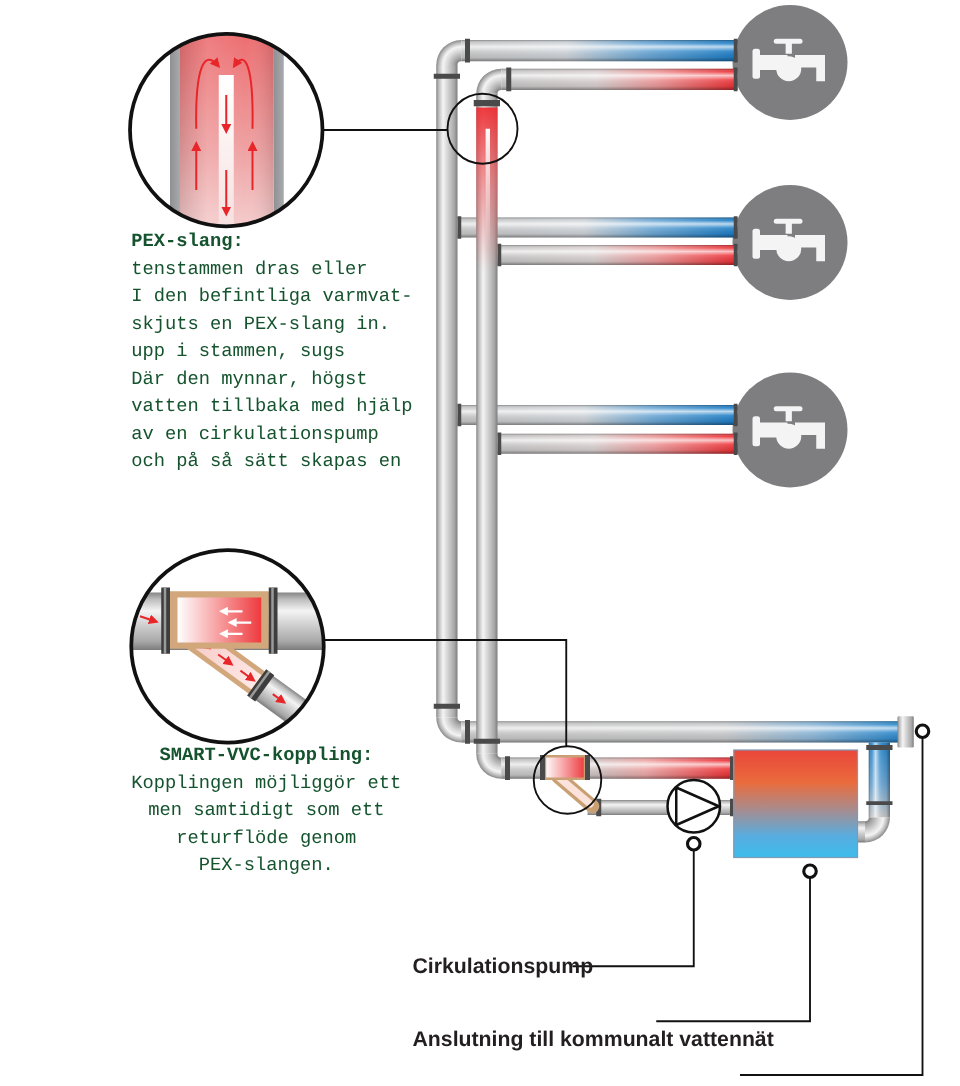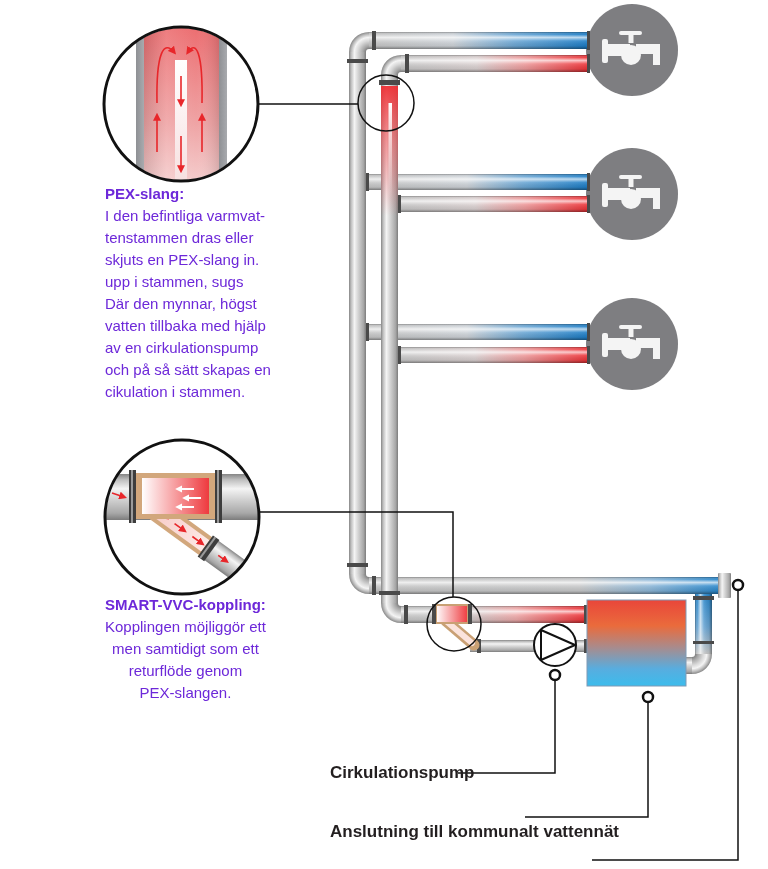--- a/index.html
+++ b/index.html
@@ -1,23 +1,23 @@
 <!DOCTYPE html>
 <html><head>
   <meta charset="utf-8">
   <style>
     html, body { margin: 0; padding: 0; background: #ffffff; }
     #canvas { position: relative; width: 768px; height: 869px; overflow: hidden; background: #ffffff; }
     #diagram { position: absolute; left: 0; top: 0; }
     .callout-text {
       position: absolute;
-      font-family: Liberation Sans, sans-serif;
+      font-family: Liberation Mono, monospace;
       font-size: 15px;
       line-height: 22px;
-      color: #6d28d9;
+      color: #14532d;
       white-space: nowrap;
     }
     .callout-text .title { font-weight: bold; }
     .label {
       position: absolute;
       left: 330px;
       height: 20px;
       line-height: 20px;
       font-family: "Liberation Sans", sans-serif;
       font-size: 17px;
@@ -402,29 +402,28 @@
   </g>
   <g fill="#ffffff" stroke="#111111" stroke-width="2.5">
     <circle cx="555" cy="675" r="5"></circle>
     <circle cx="648" cy="697" r="5"></circle>
     <circle cx="738" cy="585" r="5"></circle>
   </g>
 </svg>
 
 <div class="callout-text" style="left:105px; top:183px;">
   <div class="title">PEX-slang:</div>
+  <div>tenstammen dras eller</div>
   <div>I den befintliga varmvat-</div>
-  <div>tenstammen dras eller</div>
   <div>skjuts en PEX-slang in.</div>
   <div>upp i stammen, sugs</div>
   <div>Där den mynnar, högst</div>
   <div>vatten tillbaka med hjälp</div>
   <div>av en cirkulationspump</div>
   <div>och på så sätt skapas en</div>
-  <div>cikulation i stammen.</div>
 </div>
 
 <div class="callout-text" style="left:105px; top:594px;text-align:center;">
   <div class="title">SMART-VVC-koppling:</div>
   <div>Kopplingen möjliggör ett</div>
   <div>men samtidigt som ett</div>
   <div>returflöde genom</div>
   <div>PEX-slangen.</div>
 </div>
 

